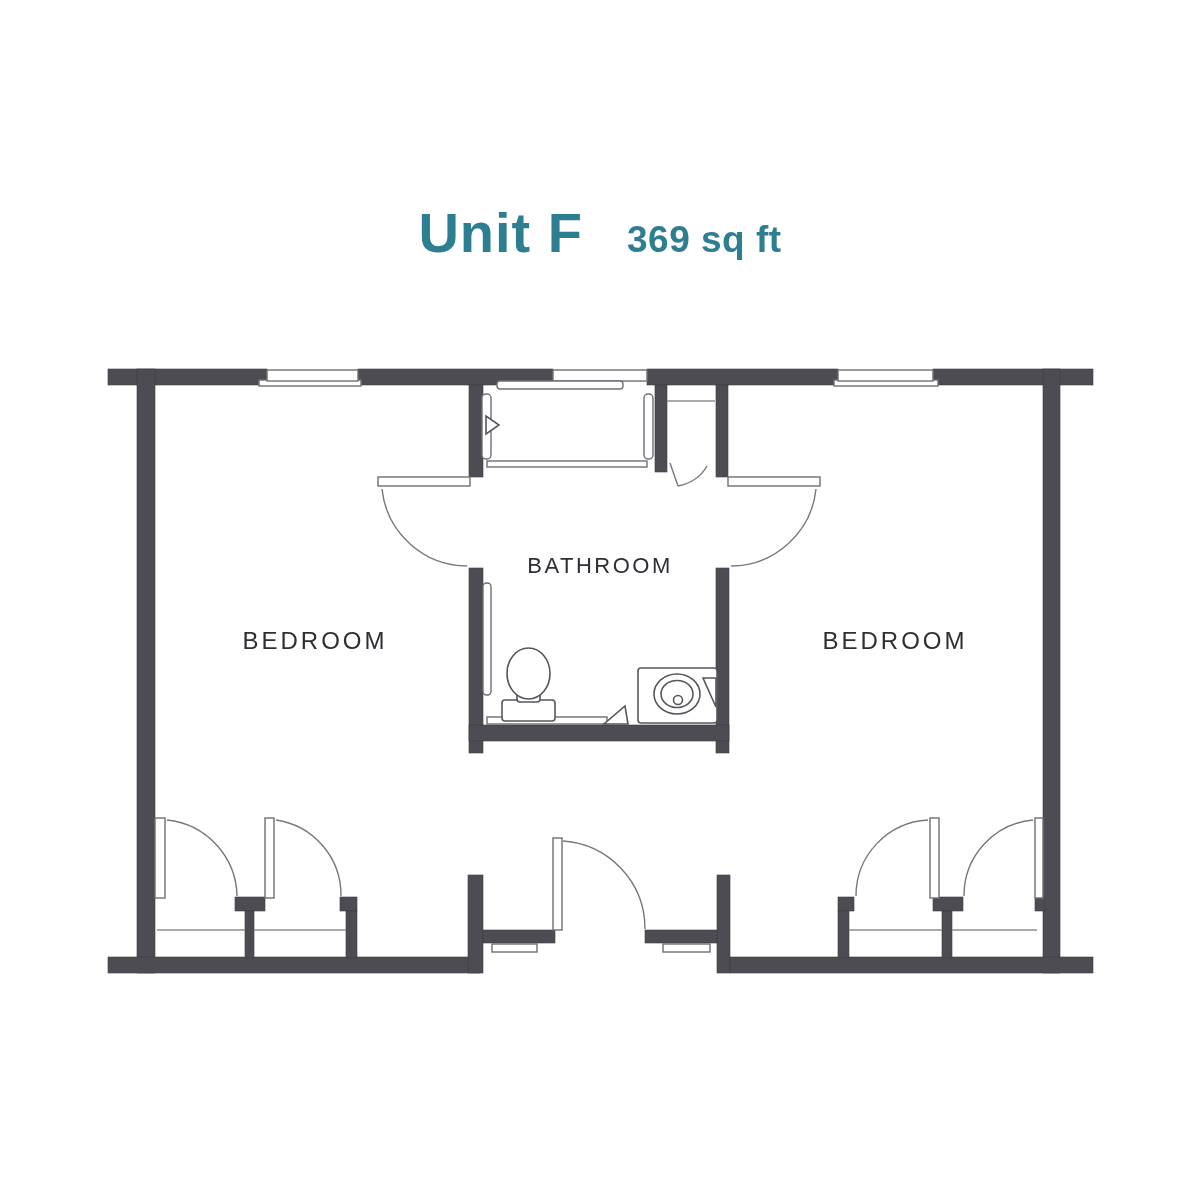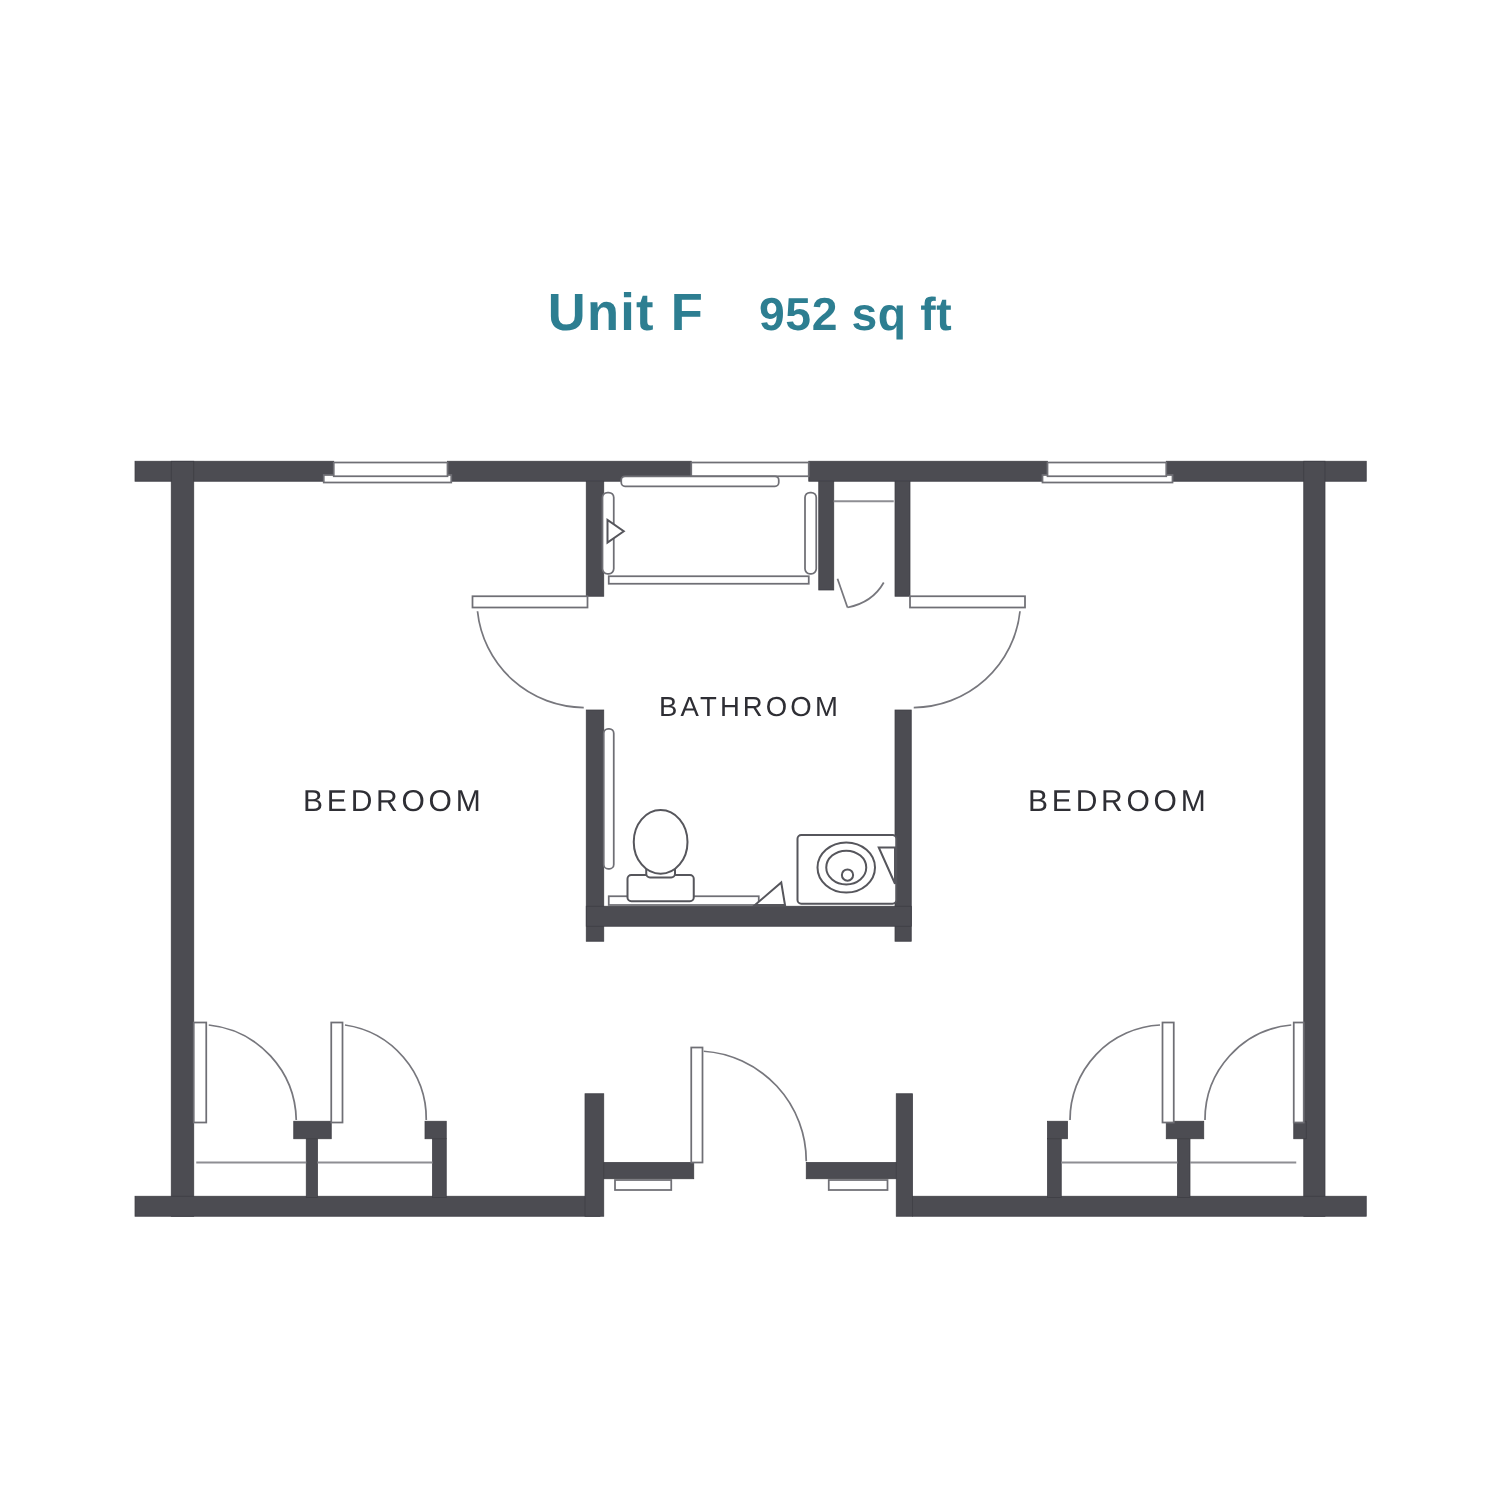--- a/index.html
+++ b/index.html
@@ -10,24 +10,23 @@
     overflow:hidden;
     font-family:"Liberation Sans", sans-serif;
   }
   .plan-header{
     position:absolute;
     left:0; top:200px; width:1200px;
     display:flex; justify-content:center; align-items:baseline; gap:44px;
     color:#2d7e91;
   }
   .unit-title{
-    font-size:42px;
+    font-size:56px;
     font-weight:700;
     letter-spacing:1px;
-    margin-top:26px;
   }
   .unit-area{
     font-size:37px;
     font-weight:700;
     letter-spacing:0.5px;
   }
   svg.floorplan{position:absolute;left:0;top:0;}
   .wall{fill:#4c4c52;stroke:#3d3d43;stroke-width:.6;}
   .thin{fill:#ffffff;stroke:#6f6f75;stroke-width:1.4;}
   .line{stroke:#8e8e93;stroke-width:1.5;fill:none;}
@@ -41,21 +40,21 @@
     text-anchor:middle;
   }
   .room-label.bed{font-size:24px;}
   .room-label.bath{font-size:22px;letter-spacing:2.5px;}
 </style>
 </head>
 <body>
 
 <header class="plan-header">
   <span class="unit-title">Unit F</span>
-  <span class="unit-area">952 sq ft</span>
+  <span class="unit-area">369 sq ft</span>
 </header>
 
 <svg class="floorplan" width="1200" height="1200" viewBox="0 0 1200 1200">
 
   <g>
 
     <rect class="wall" x="108" y="369" width="159" height="16"></rect>
     <rect class="wall" x="358" y="369" width="195" height="16"></rect>
     <rect class="wall" x="647" y="369" width="191" height="16"></rect>
     <rect class="wall" x="933" y="369" width="160" height="16"></rect>

